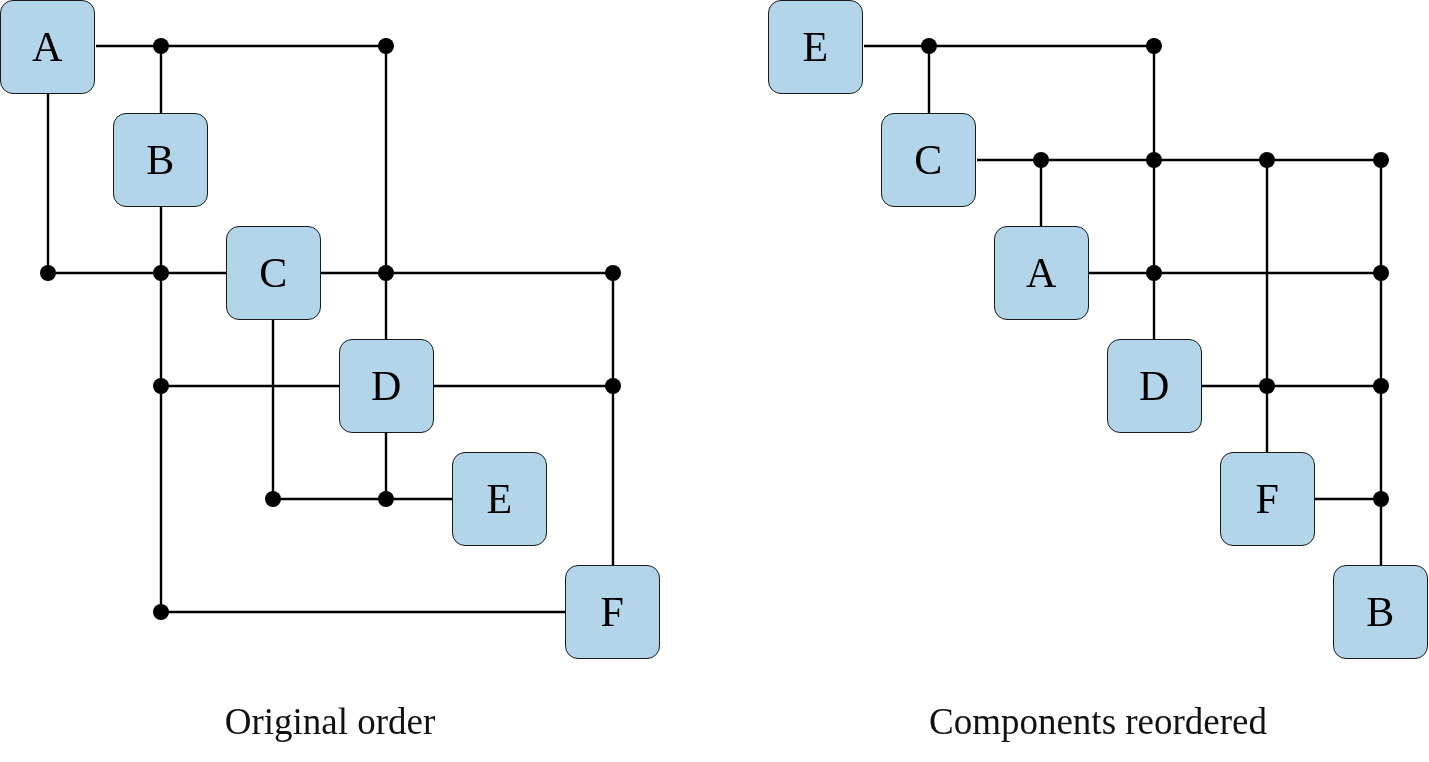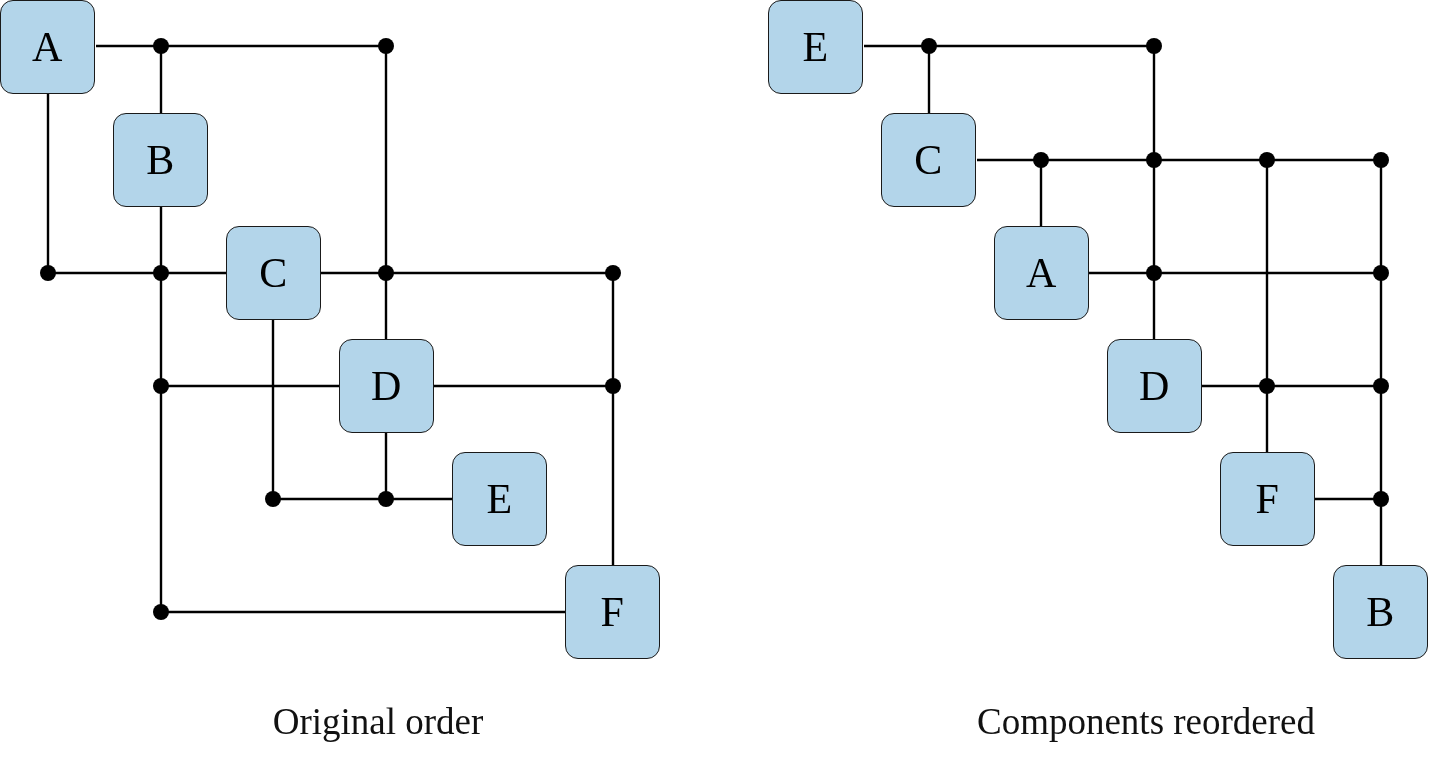--- a/index.html
+++ b/index.html
@@ -60,21 +60,20 @@
     letter-spacing: 0.5px;
     user-select: none;
   }
   .caption {
     position: absolute;
     font-family: "Liberation Serif", "DejaVu Serif", serif;
     font-size: 37px;
     color: #111111;
     white-space: nowrap;
     top: 700px;
-    padding-left: 48px;
   }
   .caption-left  { left: 0px;   width: 660px; text-align: center; }
   .caption-right { left: 0px;   width: 660px; text-align: center; }
 </style>
 </head>
 <body>
 
 <div id="stage">
 
   <div class="panel panel-left">

